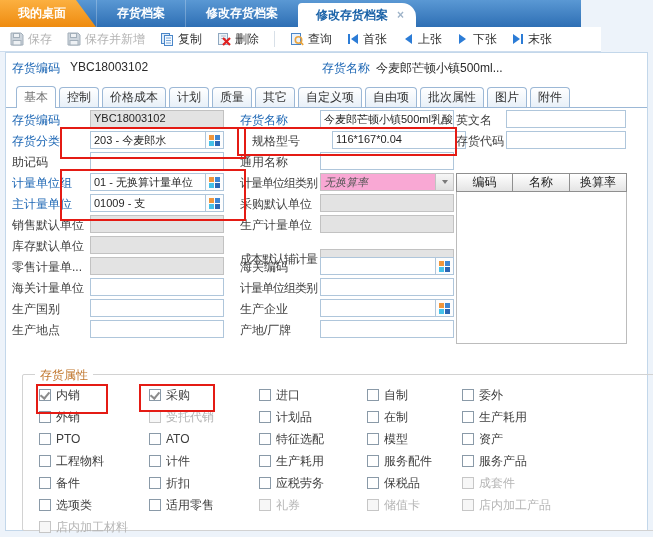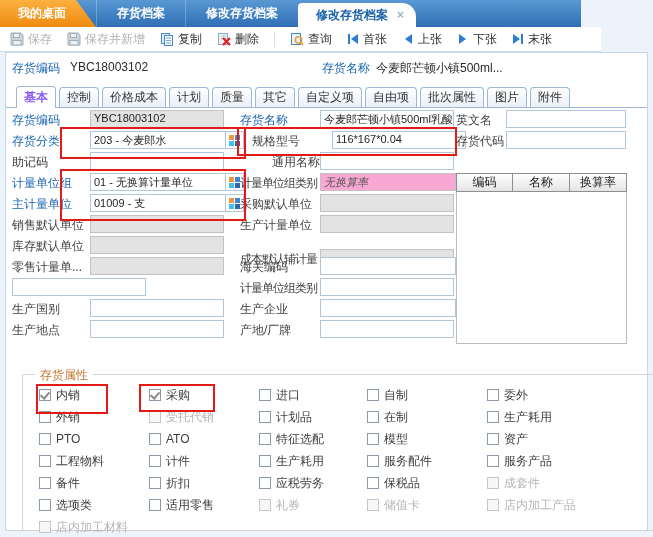--- a/index.html
+++ b/index.html
@@ -32,34 +32,34 @@
   
   .hlab{position:absolute;font-size:12px;color:#1c66b4;}
   .hval{position:absolute;font-size:12px;color:#2a2a2a;}
 
   
   .formtabs{position:absolute;left:6px;top:86px;width:641px;height:22px;
     border-bottom:1px solid #9cb8d6;display:flex;align-items:flex-end;padding-left:10px;box-sizing:border-box;}
   .ftab{height:19px;line-height:19px;padding:0 7px;margin-right:3px;font-size:12px;color:#333;
     border:1px solid #9cb8d6;border-bottom:none;border-radius:4px 4px 0 0;
     background:linear-gradient(#ffffff,#e8f0f8);cursor:pointer;white-space:nowrap;}
-  .ftab.active{height:21px;line-height:21px;margin-bottom:-1px;background:#fff;font-weight:bold;color:#8b5cf6;}
+  .ftab.active{height:21px;line-height:21px;margin-bottom:-1px;background:#fff;font-weight:normal;color:#737373;}
 
   
   .row{position:absolute;height:20px;white-space:nowrap;font-size:12px;}
   .lab{display:inline-block;width:78px;color:#3f3f3f;vertical-align:top;padding-top:2px;overflow:hidden;}
   .row.mid .lab{width:80px;}
   .row.rgt .lab{width:50px;}
   .lab.req{color:#1c66b4;}
   .lab.tight{letter-spacing:-1px;}
   .fld{display:inline-block;box-sizing:border-box;width:134px;height:18px;border:1px solid #afc6db;
     background:#fff;font-size:11px;color:#1f1f1f;padding:1px 3px;overflow:hidden;vertical-align:top;white-space:nowrap;}
   .fld.w120{width:120px;}
   .fld.ro{background:#e3e3e3;border-color:#c2c2c2;}
-  .fldp{display:inline-flex;box-sizing:border-box;width:154px;height:18px;border:1px solid #afc6db;
+  .fldp{display:inline-flex;box-sizing:border-box;width:134px;height:18px;border:1px solid #afc6db;
     background:#fff;vertical-align:top;}
   .fldp .val{flex:1;font-size:11px;color:#1f1f1f;padding:1px 0 0 3px;overflow:hidden;white-space:nowrap;}
   .fldp .pbtn{width:17px;display:flex;align-items:center;justify-content:center;
     border-left:1px solid #afc6db;background:#fdfdfd;cursor:pointer;}
   .fldp .dbtn{width:17px;display:flex;align-items:center;justify-content:center;
     border-left:1px solid #c2c2c2;background:linear-gradient(#f6f6f6,#dedede);}
   .fldp.dis{background:#f9a8d4;border-color:#c2c2c2;font-style:italic;}
   .fldp.dis .val{color:#555;}
   .arr{width:0;height:0;border-left:3px solid transparent;border-right:3px solid transparent;border-top:4px solid #7a7a7a;}
 
@@ -265,36 +265,36 @@
   <div class="row" style="left:12px;top:215px;">
     <span class="lab">销售默认单位</span><span class="fld ro"></span>
   </div>
   <div class="row" style="left:12px;top:236px;">
     <span class="lab">库存默认单位</span><span class="fld ro"></span>
   </div>
   <div class="row" style="left:12px;top:257px;">
     <span class="lab">零售计量单...</span><span class="fld ro"></span>
   </div>
   <div class="row" style="left:12px;top:278px;">
-    <span class="fld"></span>
+    <span class="lab">海关计量单位</span><span class="fld"></span>
   </div>
   <div class="row" style="left:12px;top:299px;">
     <span class="lab">生产国别</span><span class="fld"></span>
   </div>
   <div class="row" style="left:12px;top:320px;">
     <span class="lab">生产地点</span><span class="fld"></span>
   </div>
 
   <div class="row mid" style="left:240px;top:110px;">
     <span class="lab req">存货名称</span><span class="fld">今麦郎芒顿小镇500ml乳酸菌</span>
   </div>
   <div class="row mid" style="left:240px;top:131px;margin-left:12px;">
     <span class="lab">规格型号</span><span class="fld">116*167*0.04</span>
   </div>
-  <div class="row mid" style="left:240px;top:152px;text-align:right;">
+  <div class="row mid" style="left:240px;top:152px;">
     <span class="lab">通用名称</span><span class="fld"></span>
   </div>
   <div class="row mid" style="left:240px;top:173px;">
     <span class="lab tight">计量单位组类别</span><span class="fldp dis">
         <span class="val">无换算率</span>
         <span class="dbtn">
           <span class="arr"></span>
         </span>
       </span>
   </div>
@@ -462,21 +462,21 @@
       <label class="cb">
           <span class="bx"></span>
           <span>保税品</span>
         </label>
       <label class="cb disabled">
           <span class="bx"></span>
           <span>储值卡</span>
         </label>
     </div>
 
-    <div class="acol" style="left:464px;">
+    <div class="acol" style="left:439px;">
       <label class="cb">
           <span class="bx"></span>
           <span>委外</span>
         </label>
       <label class="cb">
           <span class="bx"></span>
           <span>生产耗用</span>
         </label>
       <label class="cb">
           <span class="bx"></span>

